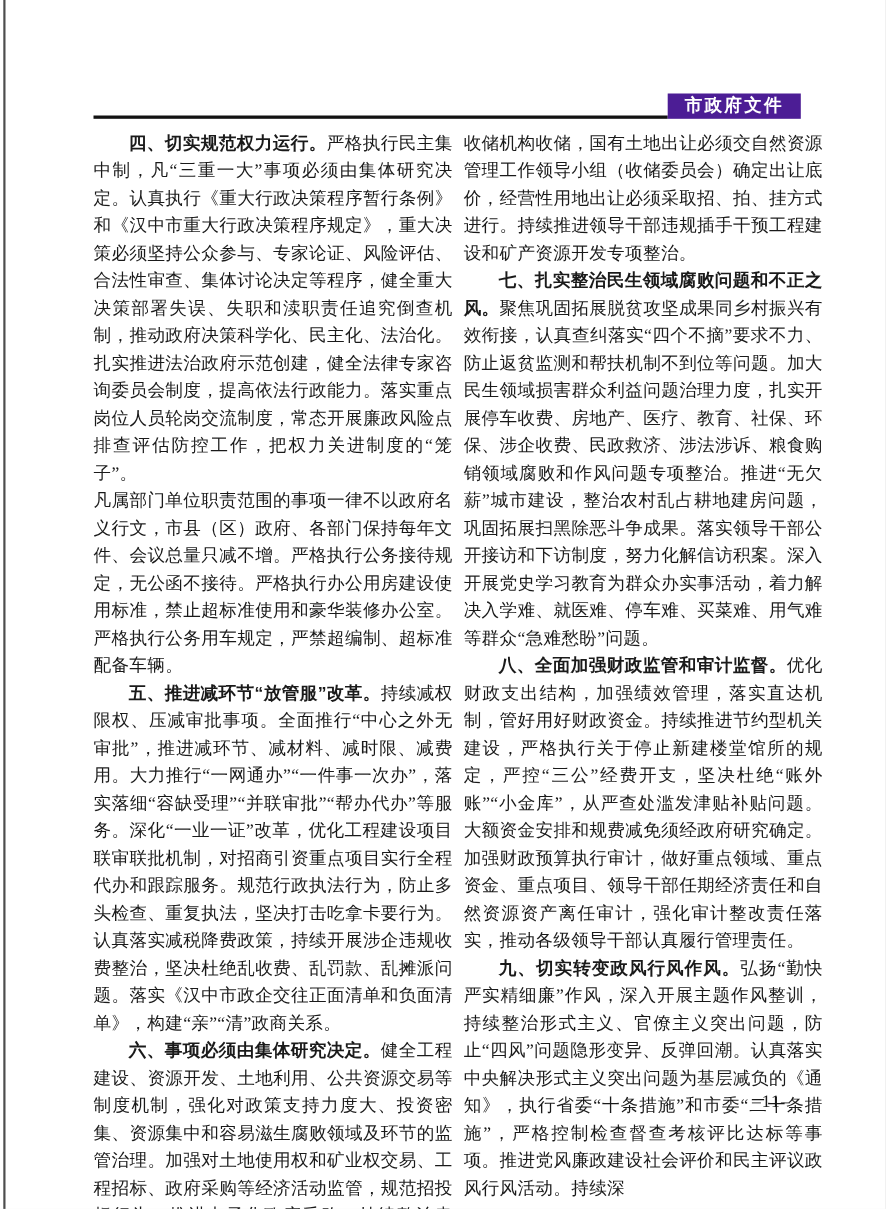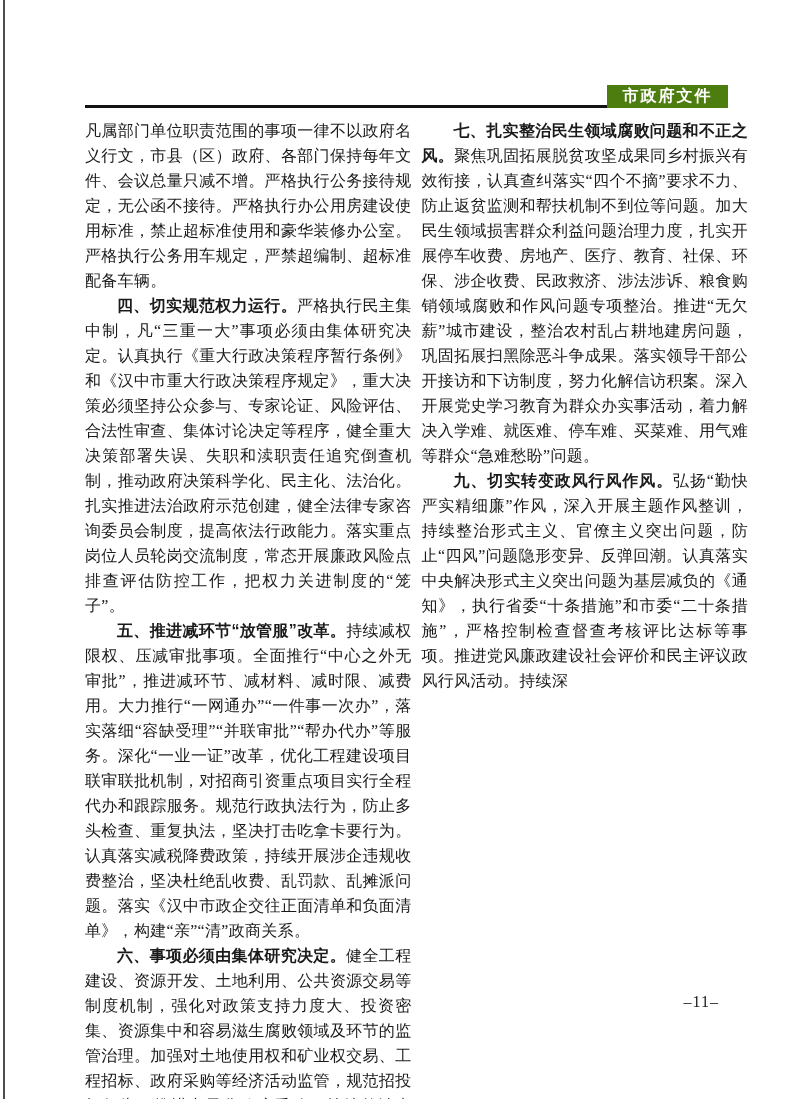--- a/index.html
+++ b/index.html
@@ -21,21 +21,21 @@
   .header-rule {
     position: absolute;
     left: 85px; top: 105px;
     width: 522px; height: 3px;
     background: #121212;
   }
   .header-tab {
     position: absolute;
     left: 607px; top: 85px;
     width: 121px; height: 23px;
-    background: #4d7c0f;
+    background: #4c1d95;
     color: #ffffff;
     font-family: "Liberation Sans", "DejaVu Sans", sans-serif;
     font-weight: bold;
     font-size: 16px;
     letter-spacing: 2px;
     display: flex;
     align-items: center;
     justify-content: center;
   }
   .columns {
@@ -70,24 +70,26 @@
 </style>
 </head>
 <body>
 
 <div class="page">
   <div class="edge-line"></div>
   <div class="header-rule"></div>
   <div class="header-tab">市政府文件</div>
   <div class="columns">
     <div class="col" id="col-left">
+        <p class="para indent"><b class="lead">四、切实规范权力运行。</b><span>严格执行民主集中制，凡“三重一大”事项必须由集体研究决定。认真执行《重大行政决策程序暂行条例》和《汉中市重大行政决策程序规定》，重大决策必须坚持公众参与、专家论证、风险评估、合法性审查、集体讨论决定等程序，健全重大决策部署失误、失职和渎职责任追究倒查机制，推动政府决策科学化、民主化、法治化。扎实推进法治政府示范创建，健全法律专家咨询委员会制度，提高依法行政能力。落实重点岗位人员轮岗交流制度，常态开展廉政风险点排查评估防控工作，把权力关进制度的“笼子”。</span></p>
         <p class="para"><span>凡属部门单位职责范围的事项一律不以政府名义行文，市县（区）政府、各部门保持每年文件、会议总量只减不增。严格执行公务接待规定，无公函不接待。严格执行办公用房建设使用标准，禁止超标准使用和豪华装修办公室。严格执行公务用车规定，严禁超编制、超标准配备车辆。</span></p>
-        <p class="para indent"><b class="lead">四、切实规范权力运行。</b><span>严格执行民主集中制，凡“三重一大”事项必须由集体研究决定。认真执行《重大行政决策程序暂行条例》和《汉中市重大行政决策程序规定》，重大决策必须坚持公众参与、专家论证、风险评估、合法性审查、集体讨论决定等程序，健全重大决策部署失误、失职和渎职责任追究倒查机制，推动政府决策科学化、民主化、法治化。扎实推进法治政府示范创建，健全法律专家咨询委员会制度，提高依法行政能力。落实重点岗位人员轮岗交流制度，常态开展廉政风险点排查评估防控工作，把权力关进制度的“笼子”。</span></p>
         <p class="para indent"><b class="lead">五、推进减环节“放管服”改革。</b><span>持续减权限权、压减审批事项。全面推行“中心之外无审批”，推进减环节、减材料、减时限、减费用。大力推行“一网通办”“一件事一次办”，落实落细“容缺受理”“并联审批”“帮办代办”等服务。深化“一业一证”改革，优化工程建设项目联审联批机制，对招商引资重点项目实行全程代办和跟踪服务。规范行政执法行为，防止多头检查、重复执法，坚决打击吃拿卡要行为。认真落实减税降费政策，持续开展涉企违规收费整治，坚决杜绝乱收费、乱罚款、乱摊派问题。落实《汉中市政企交往正面清单和负面清单》，构建“亲”“清”政商关系。</span></p>
         <p class="para indent"><b class="lead">六、事项必须由集体研究决定。</b><span>健全工程建设、资源开发、土地利用、公共资源交易等制度机制，强化对政策支持力度大、投资密集、资源集中和容易滋生腐败领域及环节的监管治理。加强对土地使用权和矿业权交易、工程招标、政府采购等经济活动监管，规范招投标行为，推进电子化政府采购，持续整治串标、围标、陪标和层层转包、分包等违规问题。规范土地一级市场，各类建设用地必须由</span></p>
       </div>
     <div class="col" id="col-right">
+        <p class="para"><span>收储机构收储，国有土地出让必须交自然资源管理工作领导小组（收储委员会）确定出让底价，经营性用地出让必须采取招、拍、挂方式进行。持续推进领导干部违规插手干预工程建设和矿产资源开发专项整治。</span></p>
         <p class="para indent"><b class="lead">七、扎实整治民生领域腐败问题和不正之风。</b><span>聚焦巩固拓展脱贫攻坚成果同乡村振兴有效衔接，认真查纠落实“四个不摘”要求不力、防止返贫监测和帮扶机制不到位等问题。加大民生领域损害群众利益问题治理力度，扎实开展停车收费、房地产、医疗、教育、社保、环保、涉企收费、民政救济、涉法涉诉、粮食购销领域腐败和作风问题专项整治。推进“无欠薪”城市建设，整治农村乱占耕地建房问题，巩固拓展扫黑除恶斗争成果。落实领导干部公开接访和下访制度，努力化解信访积案。深入开展党史学习教育为群众办实事活动，着力解决入学难、就医难、停车难、买菜难、用气难等群众“急难愁盼”问题。</span></p>
+        <p class="para indent"><b class="lead">八、全面加强财政监管和审计监督。</b><span>优化财政支出结构，加强绩效管理，落实直达机制，管好用好财政资金。持续推进节约型机关建设，严格执行关于停止新建楼堂馆所的规定，严控“三公”经费开支，坚决杜绝“账外账”“小金库”，从严查处滥发津贴补贴问题。大额资金安排和规费减免须经政府研究确定。加强财政预算执行审计，做好重点领域、重点资金、重点项目、领导干部任期经济责任和自然资源资产离任审计，强化审计整改责任落实，推动各级领导干部认真履行管理责任。</span></p>
         <p class="para indent"><b class="lead">九、切实转变政风行风作风。</b><span>弘扬“勤快严实精细廉”作风，深入开展主题作风整训，持续整治形式主义、官僚主义突出问题，防止“四风”问题隐形变异、反弹回潮。认真落实中央解决形式主义突出问题为基层减负的《通知》，执行省委“十条措施”和市委“二十条措施”，严格控制检查督查考核评比达标等事项。推进党风廉政建设社会评价和民主评议政风行风活动。持续深</span></p>
       </div>
   </div>
   <div class="pageno">–11–</div>
 </div>
 
 </body></html>

